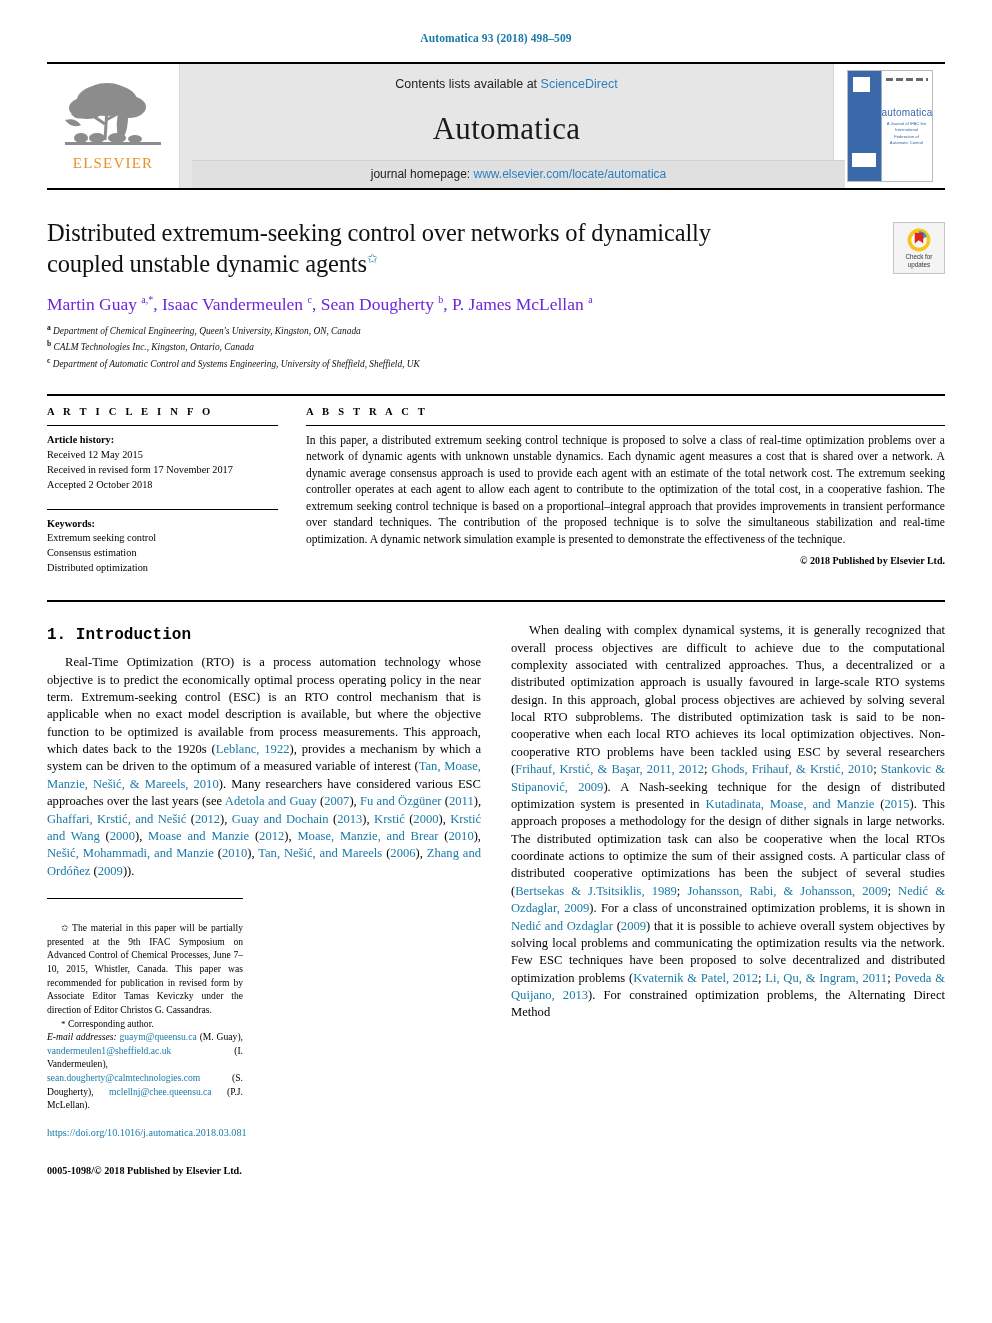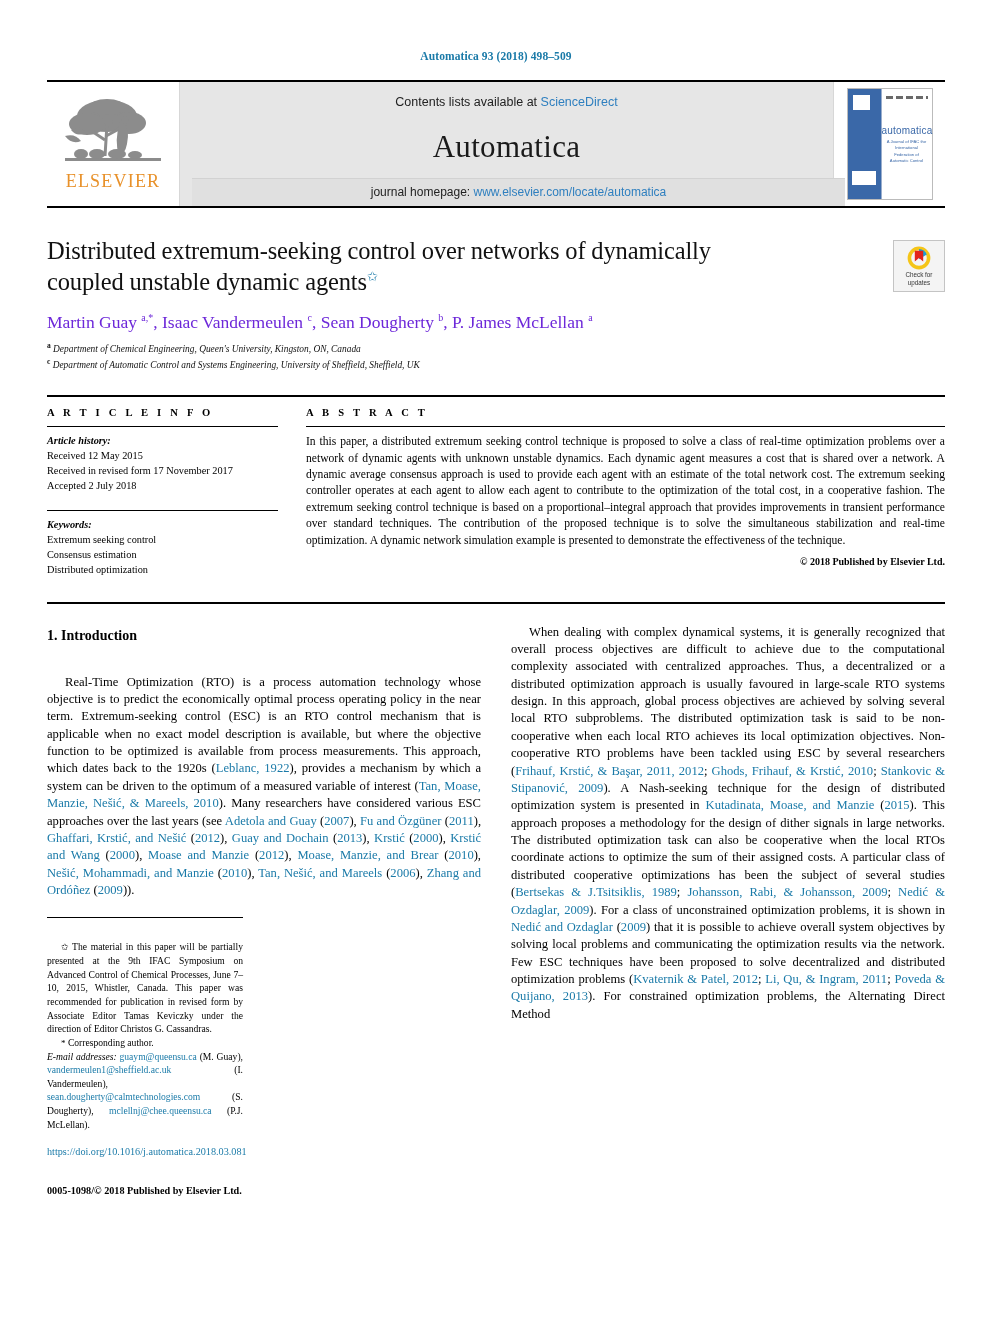--- a/index.html
+++ b/index.html
@@ -22,21 +22,21 @@
     padding: 0;
   }
 
   
   .running-head {
     text-align: center;
     color: #1a7aa8;
     font-size: 11.5px;
     font-family: "Liberation Serif", serif;
     font-weight: bold;
-    padding-top: 50px;
+    padding-top: 32px;
     letter-spacing: .1px;
   }
 
   
   .masthead {
     margin: 18px 47px 0 47px;
     border-top: 2.5px solid #000;
     border-bottom: 2.5px solid #000;
     height: 128px;
     display: flex;
@@ -50,21 +50,21 @@
     display: flex;
     flex-direction: column;
     align-items: center;
     justify-content: center;
     background: #fff;
     box-sizing: border-box;
   }
   .tree-svg { display:block; }
   .elsevier-word {
     font-family: "Liberation Serif", serif;
-    font-size: 18px;
+    font-size: 15px;
     letter-spacing: 1.2px;
     color: #E8912A;
     font-weight: normal;
     margin-top: 1px;
   }
   .mast-center {
     flex: 1 1 auto;
     background: #e6e6e6;
     display: flex;
     flex-direction: column;
@@ -248,21 +248,21 @@
     letter-spacing: 3.2px;
     margin-bottom: 8px;
   }
   .rule { border-top: 1.6px solid #000; margin: 0 0 7px 0; }
   .rule-thin { border-top: 1.1px solid #000; margin: 16px 0 7px 0; }
   .info-body {
     font-family: "Liberation Serif", serif;
     font-size: 10.3px;
     line-height: 1.45;
   }
-  .info-body .lbl { font-style: italic; font-weight: bold; }
+  .info-body .lbl { font-weight: bold; }
   .abstract-body {
     font-family: "Liberation Serif", serif;
     font-size: 11.6px;
     line-height: 1.42;
     text-align: justify;
   }
   .copyright-line {
     text-align: right;
     font-family: "Liberation Serif", serif;
     font-size: 10px;
@@ -271,24 +271,24 @@
   }
 
   
   .body-cols {
     margin: 20px 47px 0 47px;
     display: flex;
     gap: 30px;
   }
   .bcol { width: 434px; flex: 0 0 434px; }
   h2.section-title {
-    font-family: Liberation Serif, serif;
-    font-size: 14px;
+    font-family: Liberation Mono, monospace;
+    font-size: 16px;
     font-weight: bold;
-    margin: 4px 0 30px 0;
+    margin: 4px 0 10px 0;
   }
   p.para {
     font-family: "Liberation Serif", serif;
     font-size: 12.6px;
     line-height: 1.38;
     text-align: justify;
     margin: 0 0 0 0;
     text-indent: 18px;
   }
   a.cite { color: #1a7aa8; text-decoration: none; }
@@ -396,33 +396,34 @@
       <div class="crossmark-txt">
         <span>Check for</span><br>
         <span>updates</span>
       </div>
     </div>
 
     <div class="authors">Martin Guay <sup>a,</sup><sup>*</sup>, Isaac Vandermeulen <sup>c</sup>, Sean Dougherty <sup>b</sup>, P. James McLellan <sup>a</sup></div>
 
     <div class="affils">
       <div><sup>a</sup> <span>Department of Chemical Engineering, Queen's University, Kingston, ON, Canada</span></div>
+      <div><sup>b</sup> <span>CALM Technologies Inc., Kingston, Ontario, Canada</span></div>
       <div><sup>c</sup> <span>Department of Automatic Control and Systems Engineering, University of Sheffield, Sheffield, UK</span></div>
     </div>
   </div>
 
   <div class="info-abstract">
     <div class="col-info">
       <div class="sec-head">A R T I C L E   I N F O</div>
       <div class="rule"></div>
       <div class="info-body">
         <div class="lbl">Article history:</div>
         <div>Received 12 May 2015</div>
         <div>Received in revised form 17 November 2017</div>
-        <div>Accepted 2 July 2018</div>
+        <div>Accepted 2 October 2018</div>
       </div>
       <div class="rule-thin"></div>
       <div class="info-body">
         <div class="lbl">Keywords:</div>
         <div>Extremum seeking control</div>
         <div>Consensus estimation</div>
         <div>Distributed optimization</div>
       </div>
     </div>
 

